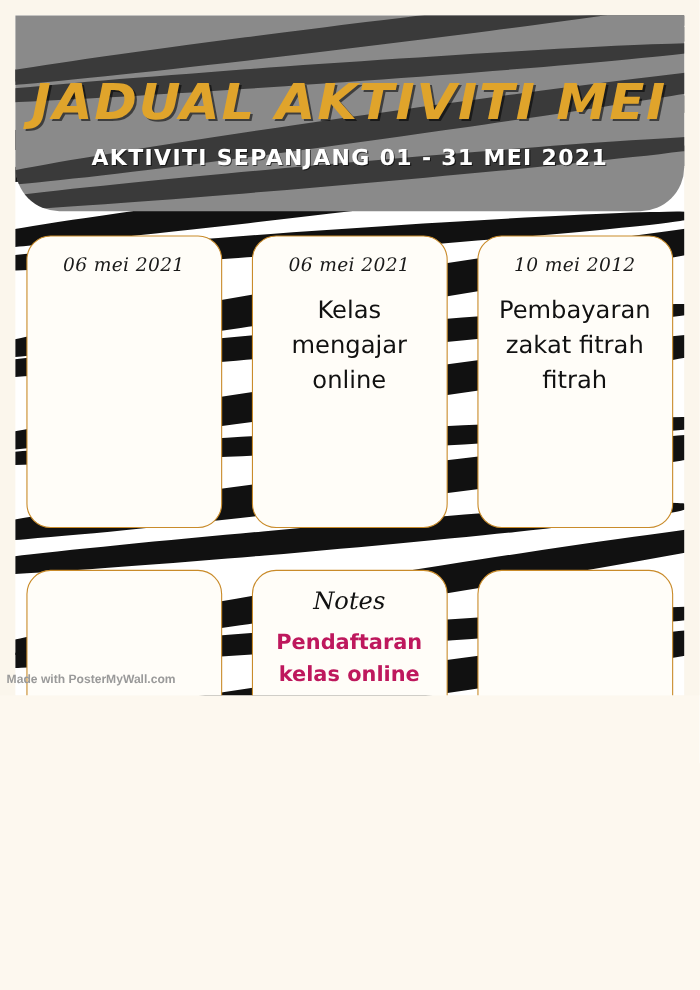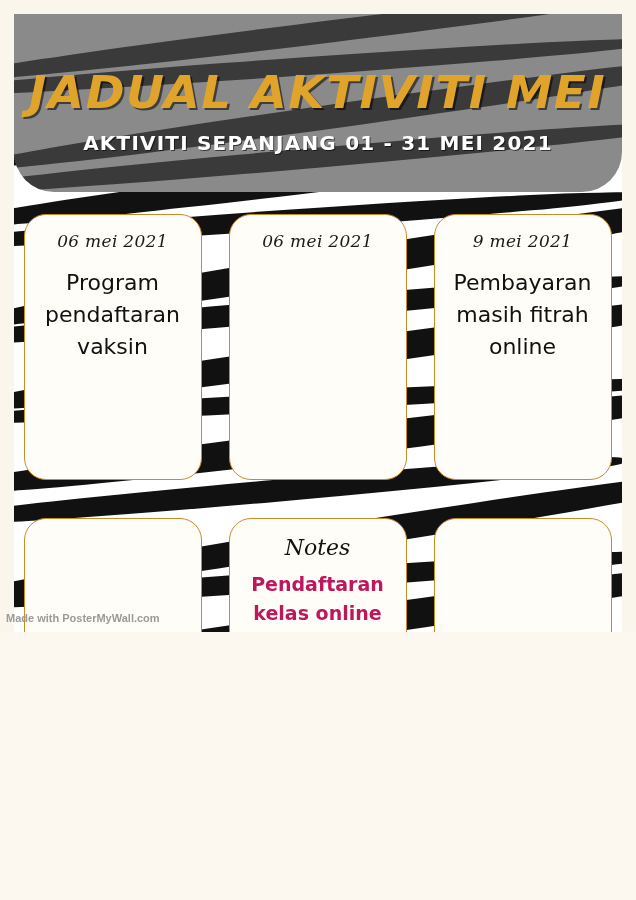--- a/index.html
+++ b/index.html
@@ -222,28 +222,28 @@
     <div class="hstripe" style="left:-70px; top:134px; width:740px; height:20px; transform:rotate(-5deg); border-radius:50%/40%;"></div>
     <div class="header-inner">
       <div class="title">JADUAL AKTIVITI MEI</div>
       <div class="subtitle">AKTIVITI SEPANJANG 01 - 31 MEI 2021</div>
     </div>
   </div>
 
   <div class="cards-row" id="row1">
     <div class="card">
       <div class="card-date">06 mei 2021</div>
-      <div class="card-title">Program pendaftaran vaksin</div>
     </div>
     <div class="card">
       <div class="card-date">06 mei 2021</div>
+      <div class="card-title">Kelas mengajar online</div>
     </div>
     <div class="card">
-      <div class="card-date">9 mei 2021</div>
-      <div class="card-title">Pembayaran masih fitrah online</div>
+      <div class="card-date">10 mei 2012</div>
+      <div class="card-title">Pembayaran zakat fitrah fitrah</div>
     </div>
   </div>
 
   <div class="cards-row" id="row2">
     <div class="card empty">
       <div class="card-date"></div>
       <div class="card-title"></div>
     </div>
     <div class="card tall">
       <div class="notes-heading">Notes</div>

